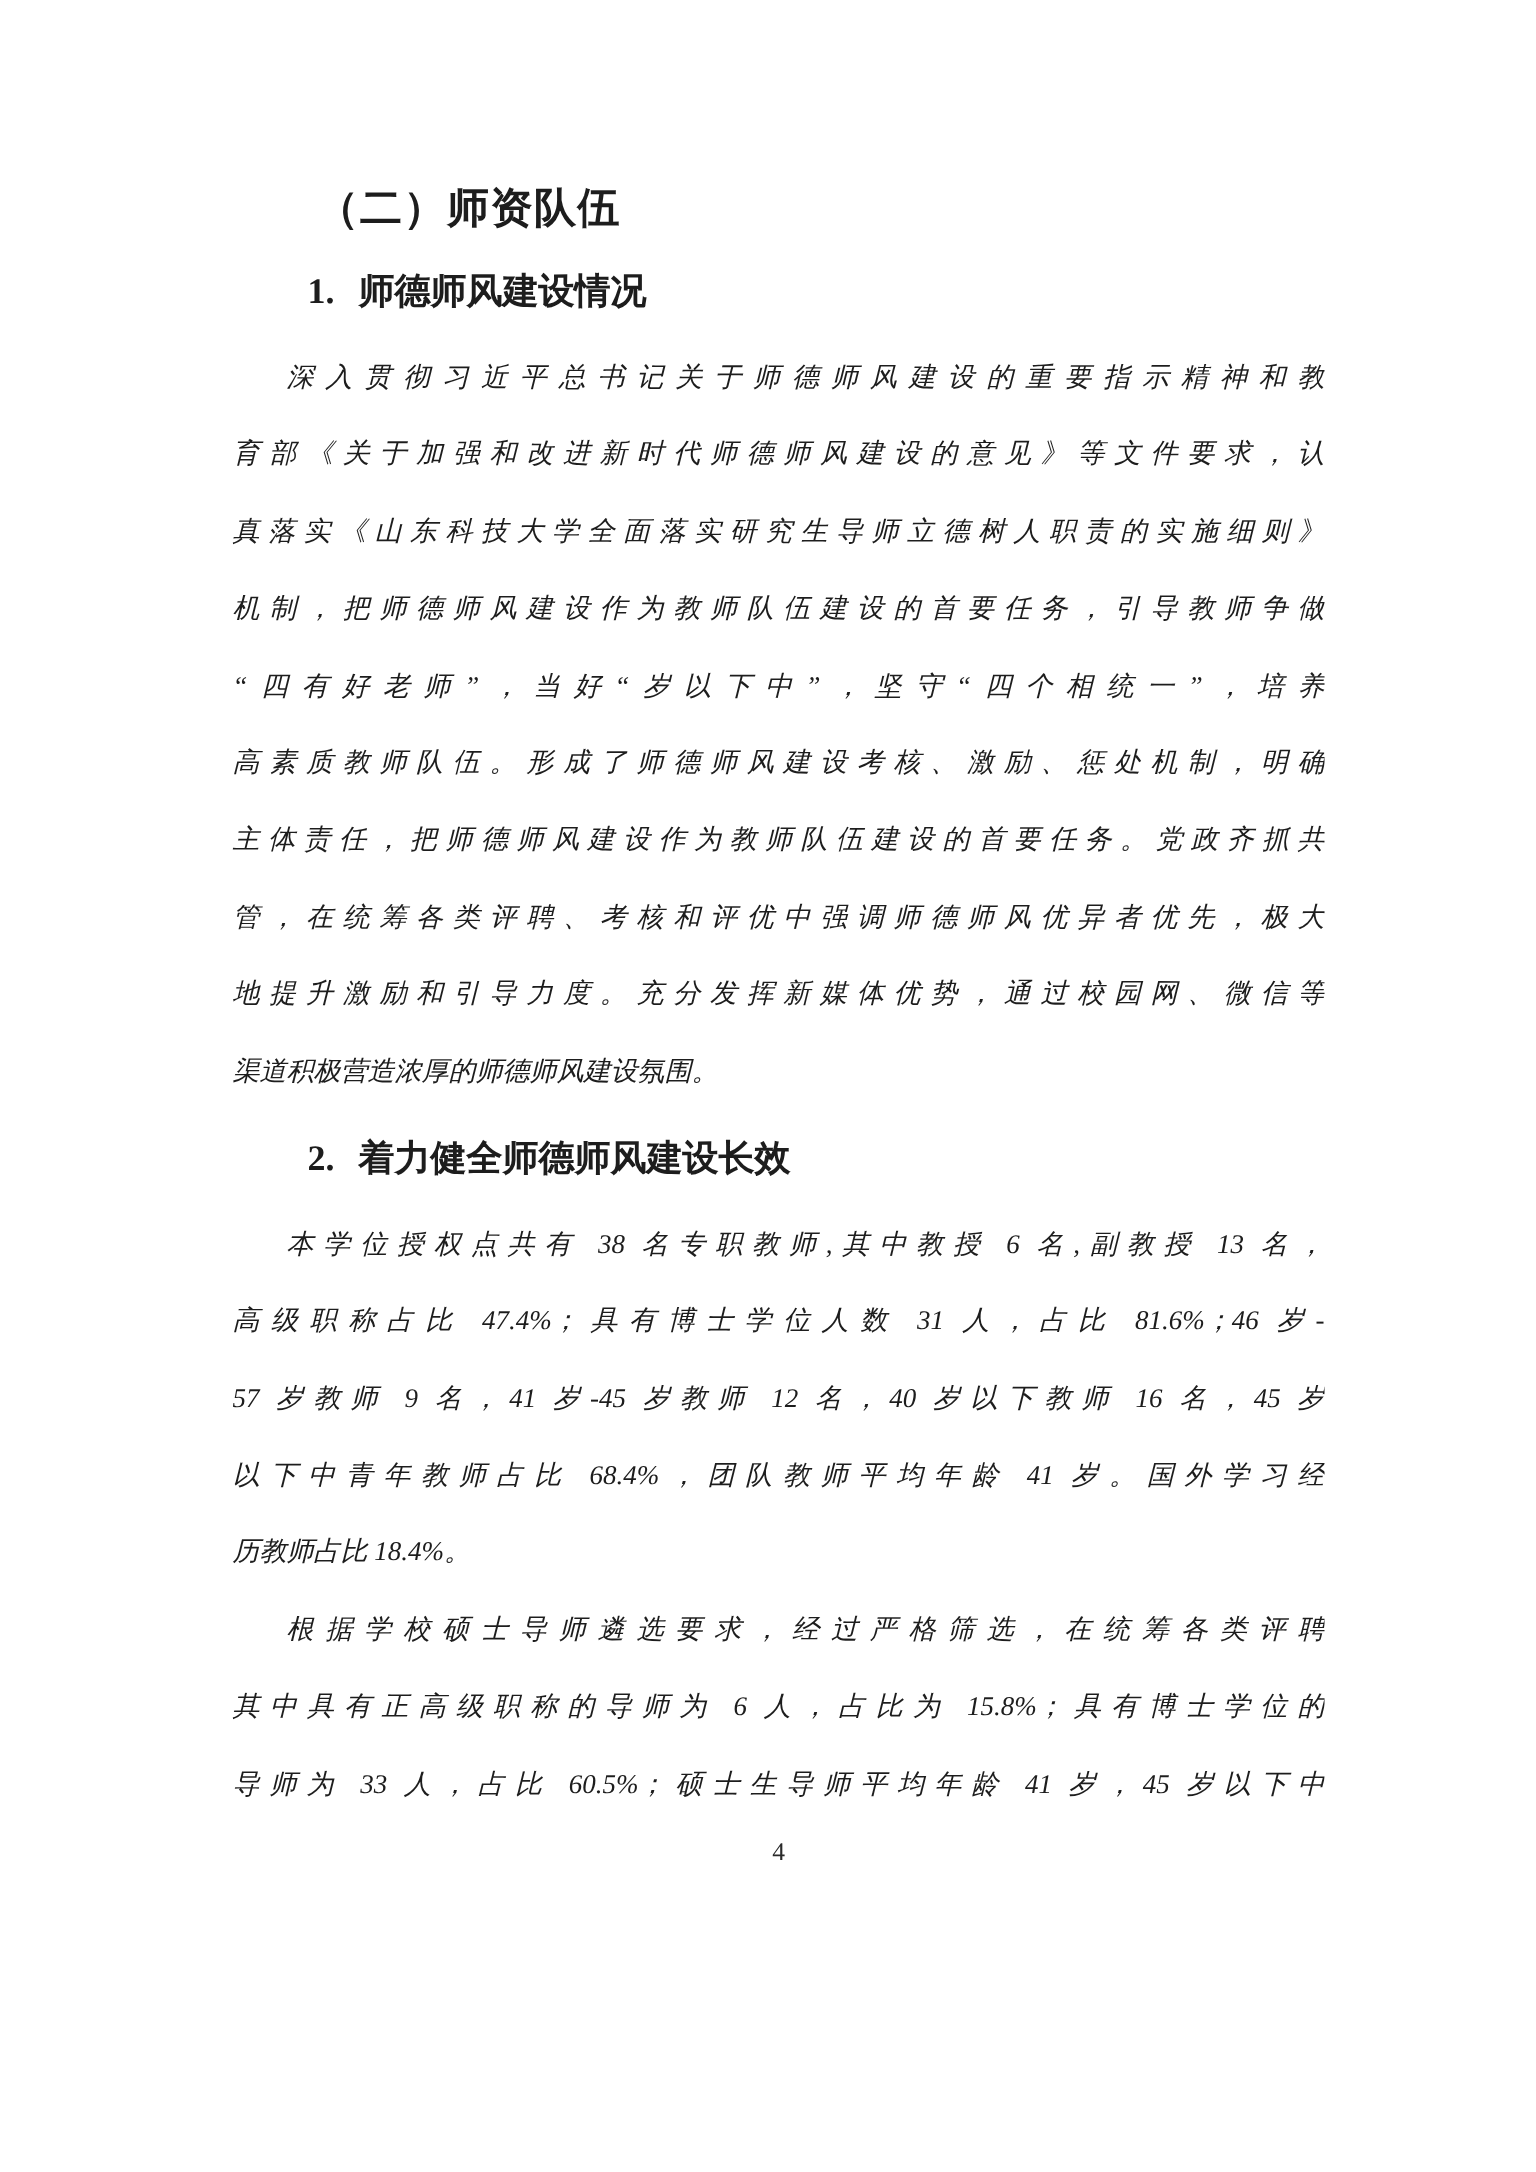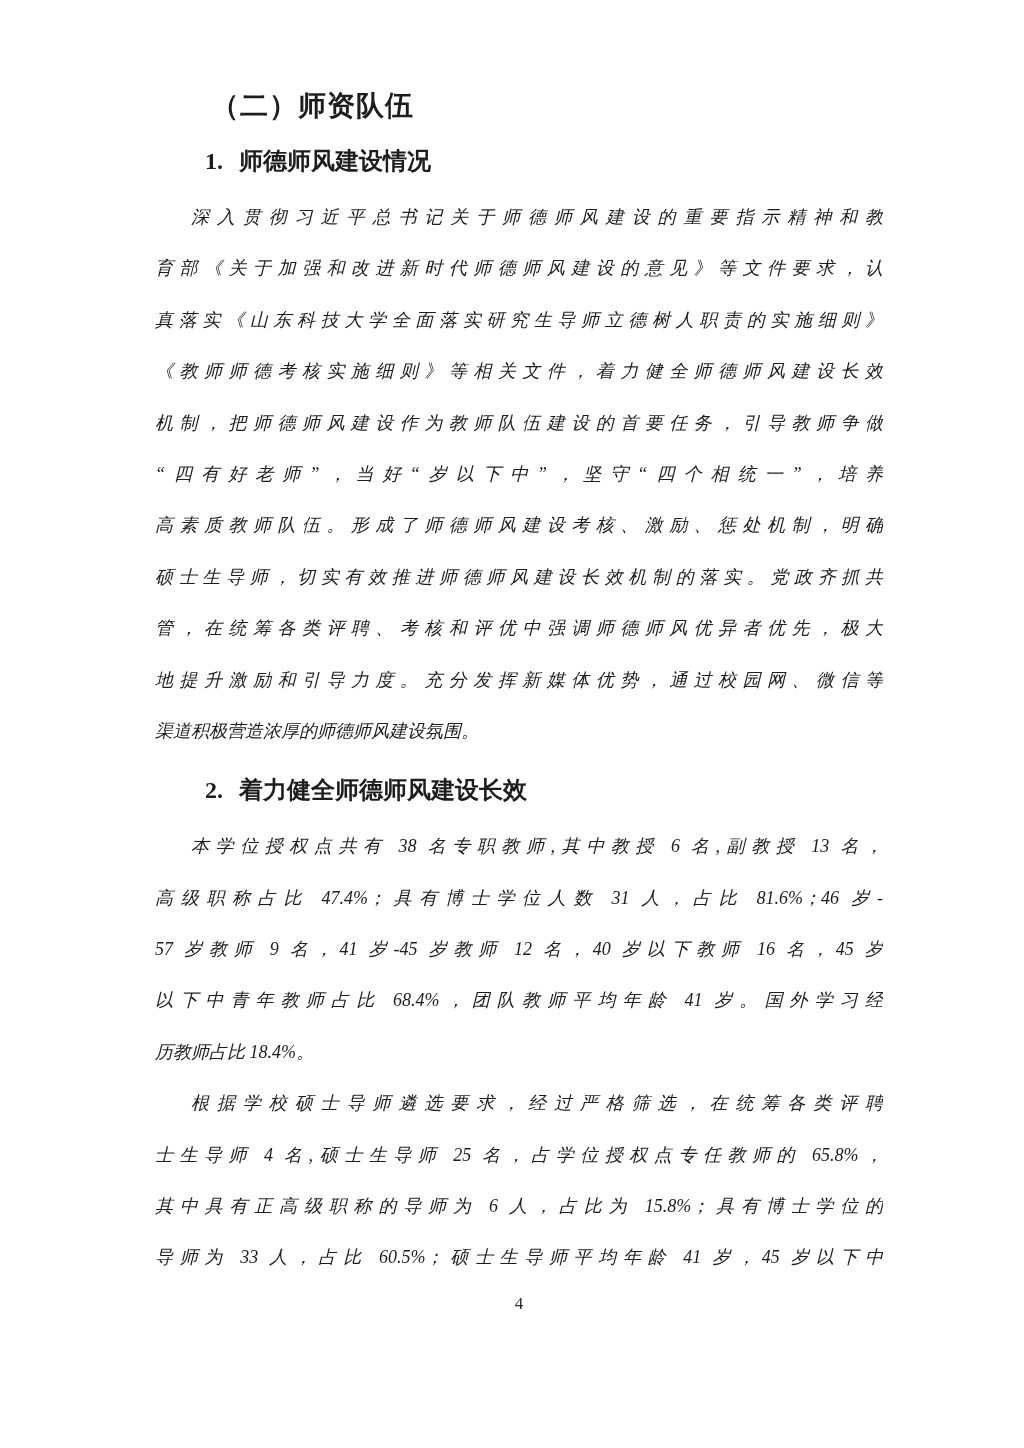--- a/index.html
+++ b/index.html
@@ -13,21 +13,21 @@
     font-family: "Liberation Serif", "DejaVu Serif", serif;
     color: #1d1d1d;
     overflow: hidden;
   }
   .doc-page {
     position: relative;
     width: 1024px;
     height: 1448px;
     background: #ffffff;
     box-sizing: border-box;
-    padding: 84px 141px 0 155px;
+    padding: 118px 141px 0 155px;
   }
   .h1 {
     font-size: 28px;
     font-weight: bold;
     margin-left: 56px;
     height: 44px;
     line-height: 44px;
     letter-spacing: 1px;
   }
   .h2 {
@@ -78,44 +78,42 @@
   <div class="h1">（二）师资队伍</div>
 
   <div class="h2">
     <span class="h2num">1.</span><span class="h2title">师德师风建设情况</span>
   </div>
 
   <div class="para">
     <div class="line first">深入贯彻习近平总书记关于师德师风建设的重要指示精神和教</div>
     <div class="line">育部《关于加强和改进新时代师德师风建设的意见》等文件要求，认</div>
     <div class="line">真落实《山东科技大学全面落实研究生导师立德树人职责的实施细则》</div>
-    <div class="line">《教师师德考核实施细则》等相关文件，着力健全师德师风建设长效</div>
     <div class="line">机制，把师德师风建设作为教师队伍建设的首要任务，引导教师争做</div>
     <div class="line">“四有好老师”，当好“岁以下中”，坚守“四个相统一”，培养</div>
     <div class="line">高素质教师队伍。形成了师德师风建设考核、激励、惩处机制，明确</div>
-    <div class="line">硕士生导师，切实有效推进师德师风建设长效机制的落实。党政齐抓共</div>
+    <div class="line">主体责任，把师德师风建设作为教师队伍建设的首要任务。党政齐抓共</div>
     <div class="line">管，在统筹各类评聘、考核和评优中强调师德师风优异者优先，极大</div>
     <div class="line">地提升激励和引导力度。充分发挥新媒体优势，通过校园网、微信等</div>
     <div class="line last">渠道积极营造浓厚的师德师风建设氛围。</div>
   </div>
 
   <div class="h2">
     <span class="h2num">2.</span><span class="h2title">着力健全师德师风建设长效</span>
   </div>
 
   <div class="para">
     <div class="line first">本学位授权点共有 38 名专职教师,其中教授 6 名,副教授 13 名，</div>
     <div class="line">高级职称占比 47.4%；具有博士学位人数 31 人，占比 81.6%；46 岁-</div>
     <div class="line">57 岁教师 9 名，41 岁-45 岁教师 12 名，40 岁以下教师 16 名，45 岁</div>
     <div class="line">以下中青年教师占比 68.4%，团队教师平均年龄 41 岁。国外学习经</div>
     <div class="line last">历教师占比 18.4%。</div>
   </div>
 
   <div class="para">
     <div class="line first">根据学校硕士导师遴选要求，经过严格筛选，在统筹各类评聘</div>
-    <div class="line">士生导师 4 名,硕士生导师 25 名，占学位授权点专任教师的 65.8%，</div>
     <div class="line">其中具有正高级职称的导师为 6 人，占比为 15.8%；具有博士学位的</div>
     <div class="line">导师为 33 人，占比 60.5%；硕士生导师平均年龄 41 岁，45 岁以下中</div>
   </div>
 
   <div class="footer">4</div>
 
 </div>
 
 </body></html>

